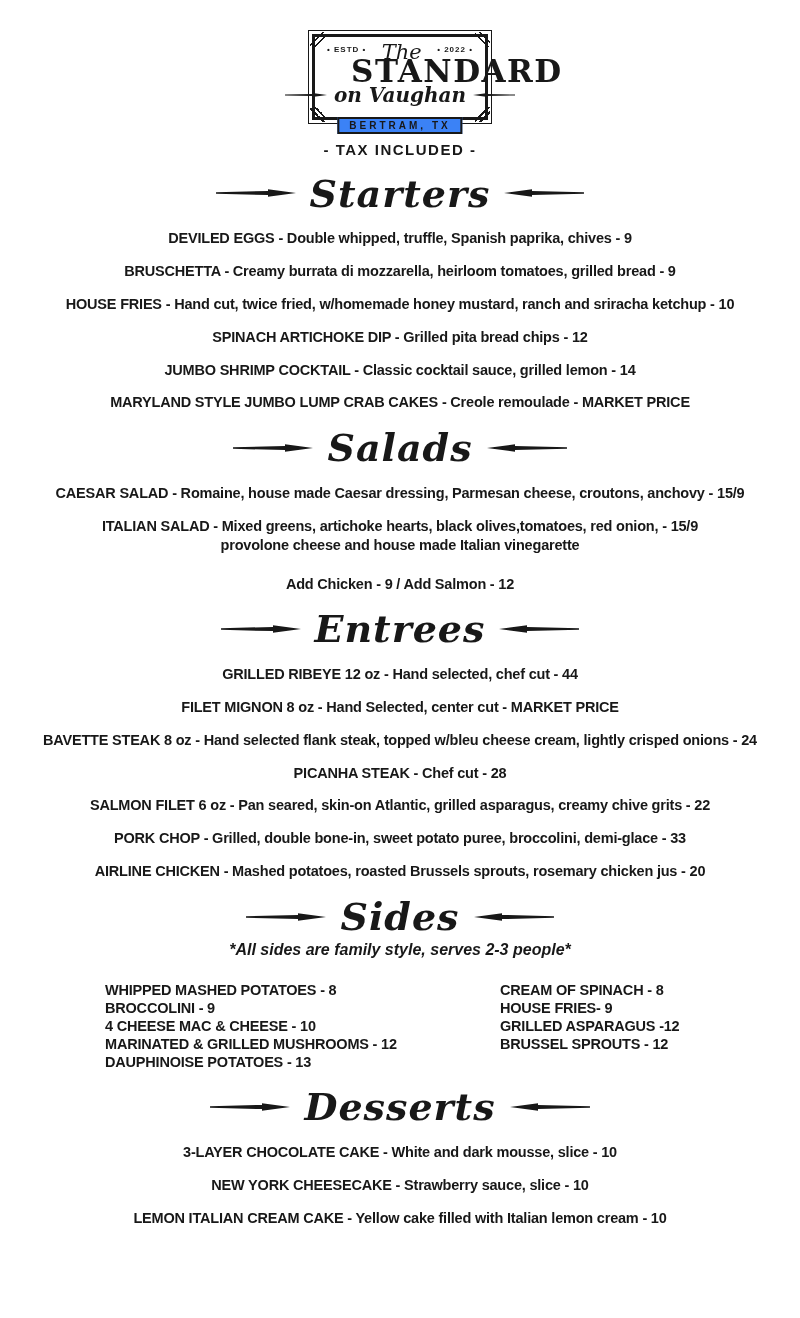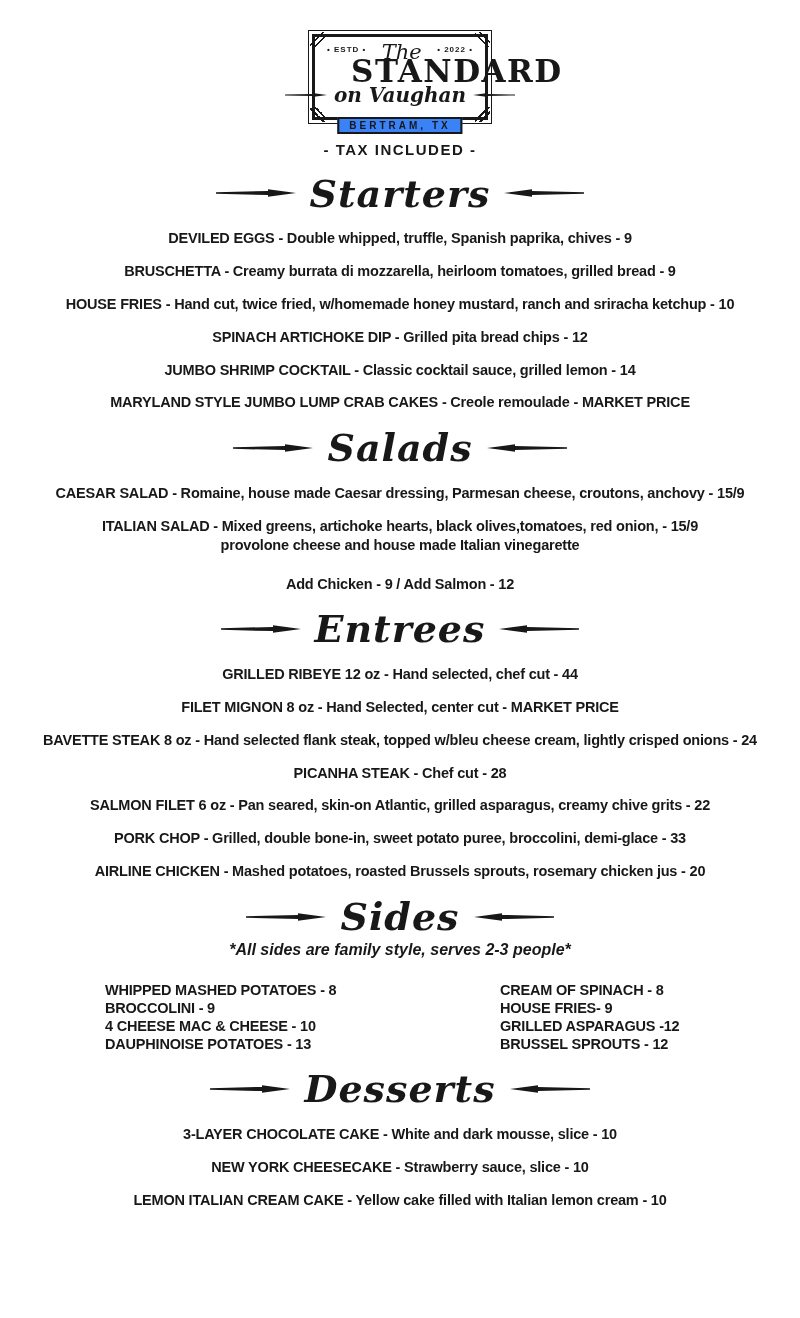--- a/index.html
+++ b/index.html
@@ -160,20 +160,21 @@
     <svg class="fl right" width="82" height="12" viewBox="0 0 80 12">
         <path d="M0 5.2 L52 3.9 L52 2.2 L80 6 L52 9.8 L52 8.1 L0 6.8 Z" fill="#181818"></path>
       </svg>
   </div>
   <div class="sides-note">*All sides are family style, serves 2-3 people*</div>
   <div class="sides-grid">
     <div class="sides-col left">
       <div class="side-item">WHIPPED MASHED POTATOES  -  8</div>
       <div class="side-item">BROCCOLINI - 9</div>
       <div class="side-item">4 CHEESE MAC &amp; CHEESE - 10</div>
+      <div class="side-item">MARINATED &amp; GRILLED MUSHROOMS -  12</div>
       <div class="side-item">DAUPHINOISE POTATOES - 13</div>
     </div>
     <div class="sides-col right">
       <div class="side-item">CREAM OF SPINACH -  8</div>
       <div class="side-item">HOUSE FRIES- 9</div>
       <div class="side-item">GRILLED ASPARAGUS -12</div>
       <div class="side-item">BRUSSEL SPROUTS - 12</div>
     </div>
   </div>
 

